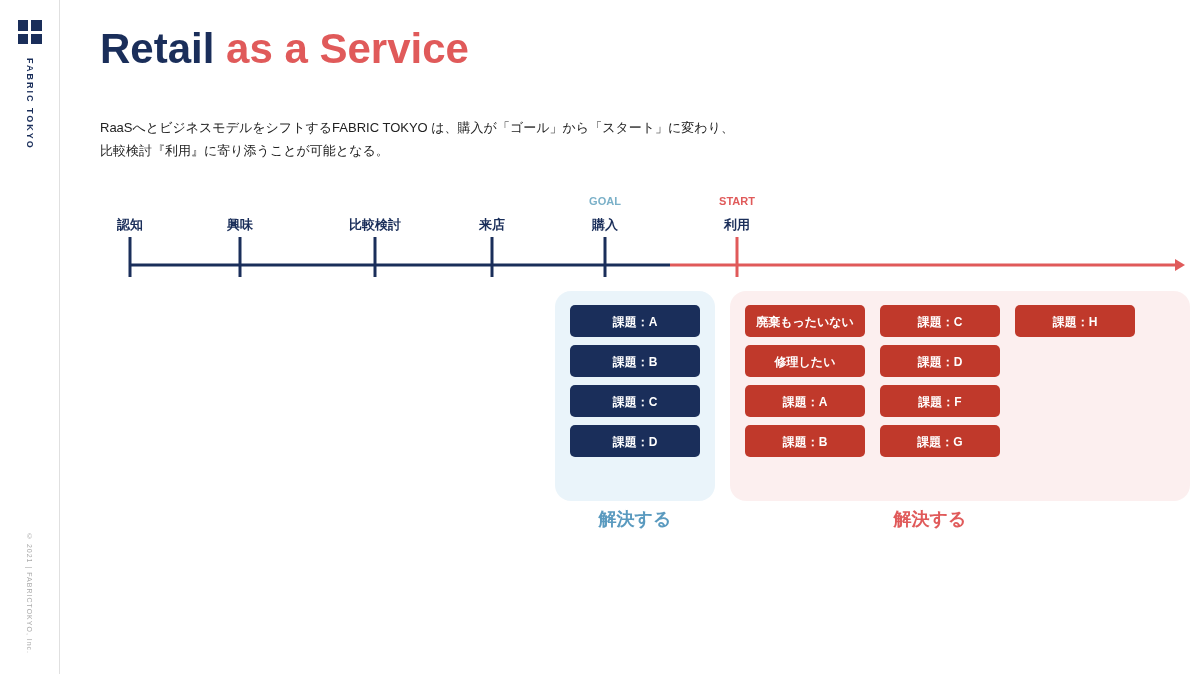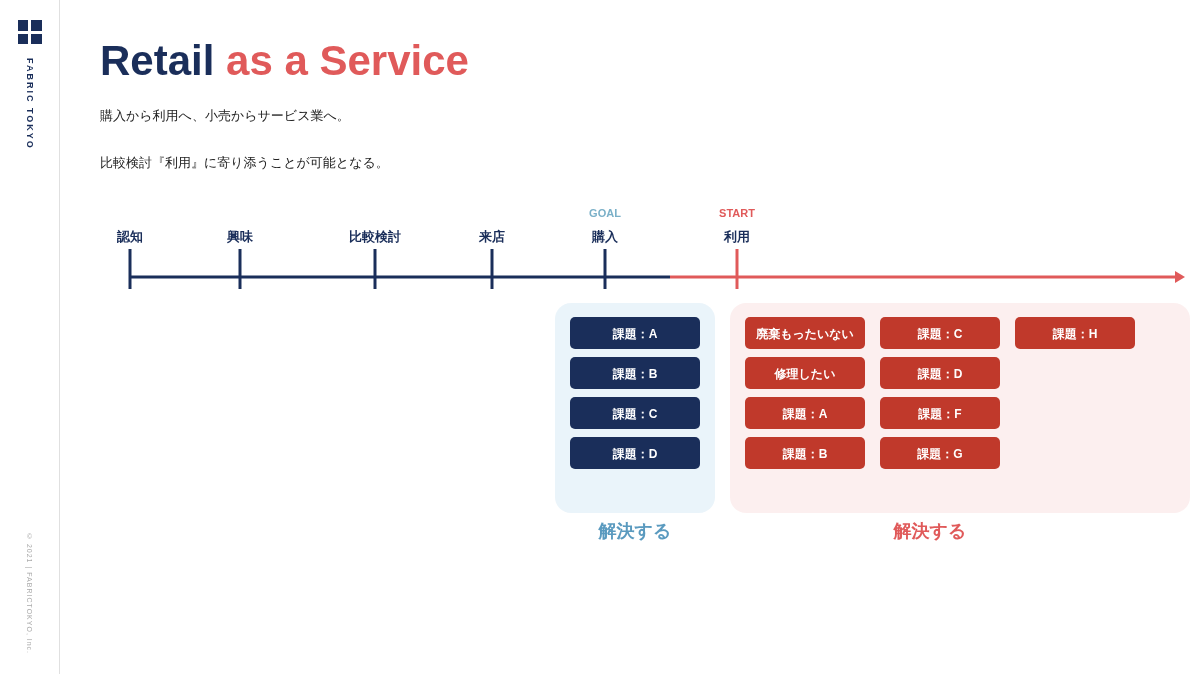--- a/index.html
+++ b/index.html
@@ -57,21 +57,21 @@
       letter-spacing: 1px;
     }
 
     
     .main {
       position: absolute;
       left: 60px;
       top: 0;
       right: 0;
       bottom: 0;
-      padding: 36px 40px 20px 40px;
+      padding: 24px 40px 20px 40px;
     }
 
     
     .title {
       font-size: 42px;
       font-weight: 800;
       margin-bottom: 18px;
       line-height: 1.2;
     }
     .title-retail {
@@ -111,22 +111,22 @@
   <div class="copyright">© 2021 | FABRICTOKYO, Inc.</div>
 </div>
 
 <div class="main">
 
   <h1 class="title">
     <span class="title-retail">Retail </span><span class="title-as">as a Service</span>
   </h1>
 
   <div class="description">
-    <span>購入から利用へ、小売からサービス業へ。</span><br>
     <br>
+    <span>RaaSへとビジネスモデルをシフトするFABRIC TOKYO は、購入が「ゴール」から「スタート」に変わり、</span><br>
     <span>比較検討『利用』に寄り添うことが可能となる。</span>
   </div>
 
   <div class="diagram">
 
     <svg width="1100" height="380" style="position:absolute;top:0;left:0;">
 
       <text x="505" y="18" font-size="11" fill="#7ab0c8" font-weight="700" text-anchor="middle">GOAL</text>
 
       <text x="637" y="18" font-size="11" fill="#e05a5a" font-weight="700" text-anchor="middle">START</text>

